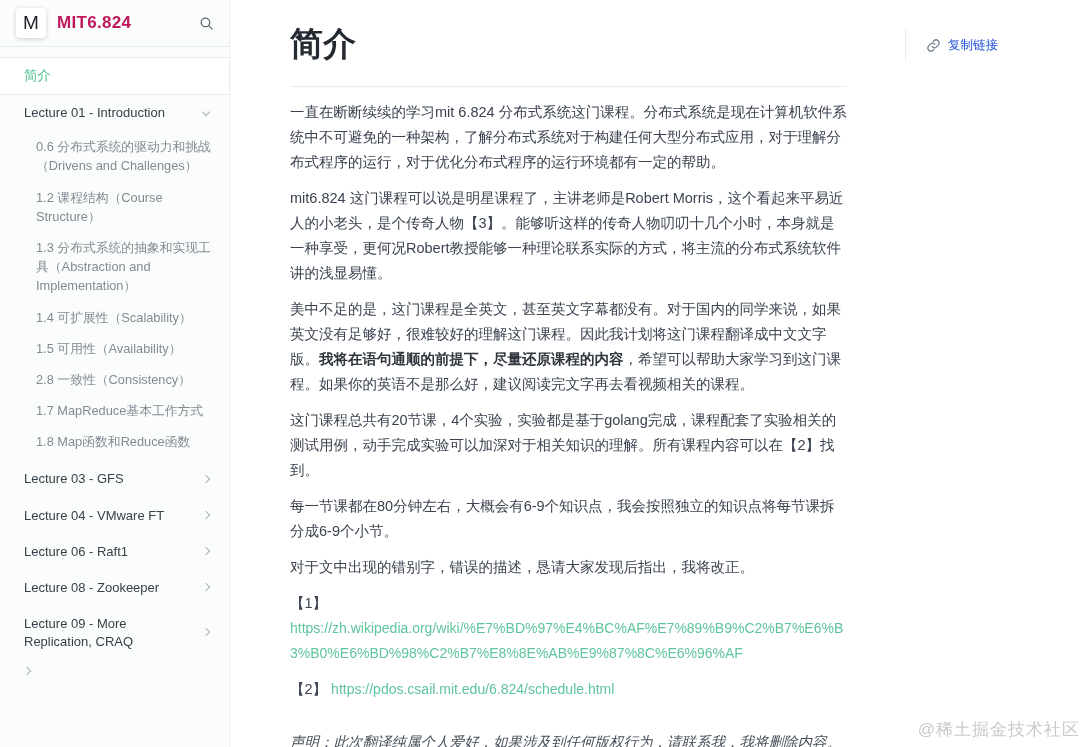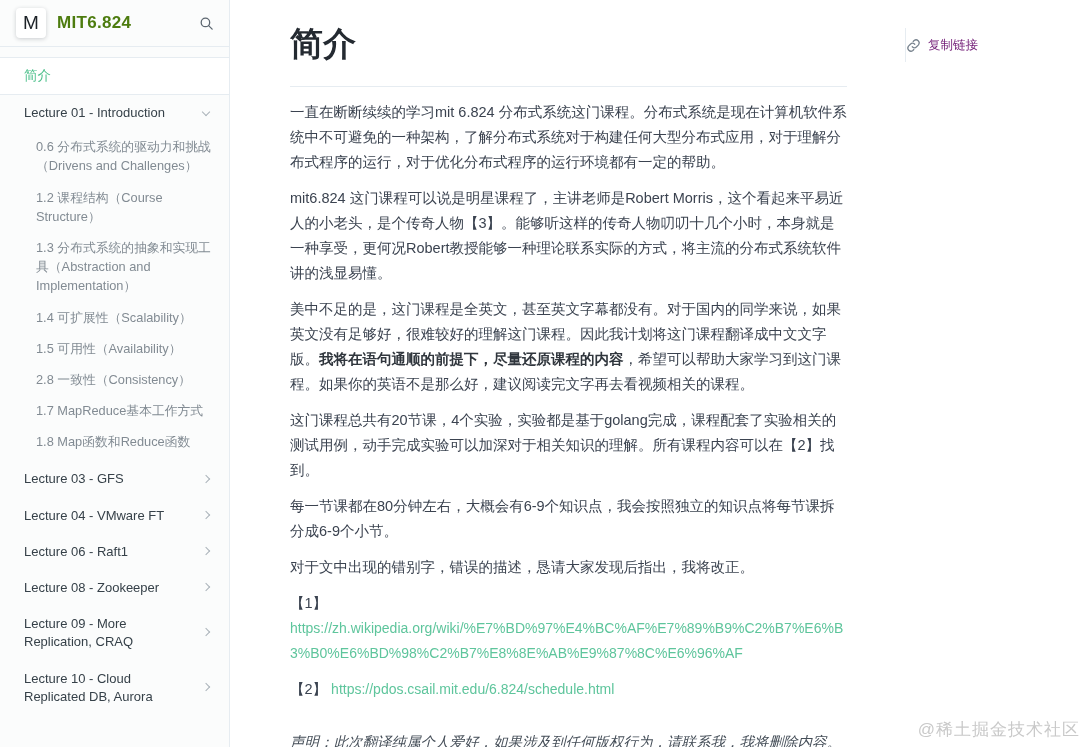--- a/index.html
+++ b/index.html
@@ -18,21 +18,21 @@
   .sidebar-header {
     height:47px; display:flex; align-items:center; gap:11px;
     padding:0 14px 0 16px; border-bottom:1px solid var(--border);
   }
   .logo-box {
     width:30px; height:30px; background:#fff; border-radius:4px;
     box-shadow:0 1px 4px rgba(26,38,49,.22);
     display:flex; align-items:center; justify-content:center;
     font-size:19px; color:#1c2227; font-weight:400;
   }
-  .sidebar-title { flex:1; font-size:17px; font-weight:bold; color:#4d7c0f; letter-spacing:.3px; }
+  .sidebar-title { flex:1; font-size:17px; font-weight:bold; color:#be185d; letter-spacing:.3px; }
   .search-btn { display:flex; align-items:center; cursor:pointer; }
 
   .nav-active {
     margin-top:10px; background:#fff; border-top:1px solid var(--border); border-bottom:1px solid var(--border);
     padding:9px 24px; font-size:13.5px; color:var(--accent); cursor:pointer;
   }
   .nav-section-row {
     display:flex; align-items:center; justify-content:space-between;
     padding:9px 20px 9px 24px; font-size:13px; color:#364149; cursor:pointer; line-height:1.4;
   }
@@ -48,23 +48,23 @@
   }
   .chev.down  { transform:rotate(45deg); }
   .chev.right { transform:rotate(-45deg); }
 
   
   .main { margin-left:230px; position:relative; height:747px; }
   .content { width:557px; margin-left:60px; padding-top:16px; }
 
   .page-meta {
     position:absolute; top:28px; left:675px; height:34px;
-    border-left:1px solid var(--border); 
+    border-left:1px solid var(--border); padding-left:20px;
     display:flex; align-items:center; gap:7px;
-    color:#701a75; font-size:12.5px; cursor:pointer;
+    color:#1d4ed8; font-size:12.5px; cursor:pointer;
   }
 
   h1.page-title { margin:6px 0 0; font-size:33px; font-weight:600; color:#242a31; }
   .rule { border:none; border-top:1px solid var(--border); margin:19px 0 13px; }
 
   .para { margin:0 0 11px; font-size:14.5px; line-height:25px; color:var(--text); }
   .para strong { font-weight:bold; color:#30363d; }
   .ref-block { margin:3px 0 11px; }
   .ref-label { font-size:14.5px; line-height:25px; color:var(--text); }
   a.ext-link { color:var(--link); text-decoration:none; word-break:break-all; font-size:14px; line-height:25px; cursor:pointer; }
@@ -123,21 +123,20 @@
         </div>
         <div class="nav-section-row">
           <span class="lbl">Lecture 08 - Zookeeper</span>
           <span class="chev right"></span>
         </div>
         <div class="nav-section-row">
           <span class="lbl">Lecture 09 - More Replication, CRAQ</span>
           <span class="chev right"></span>
         </div>
         <div class="nav-section-row">
-          <span class="lbl">Lecture 10 - Cloud Replicated DB, Aurora</span>
           <span class="chev right"></span>
         </div>
       </div>
   </nav>
 </aside>
 
 <main class="main">
 
   <div class="page-meta">
     <svg width="15" height="15" viewBox="0 0 24 24" fill="none" stroke="#78838e" stroke-width="2" stroke-linecap="round" stroke-linejoin="round">

